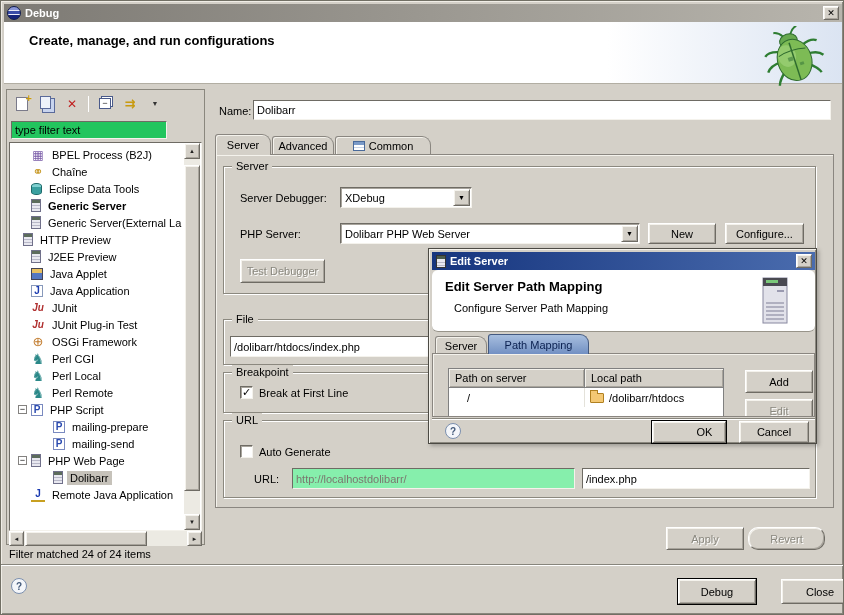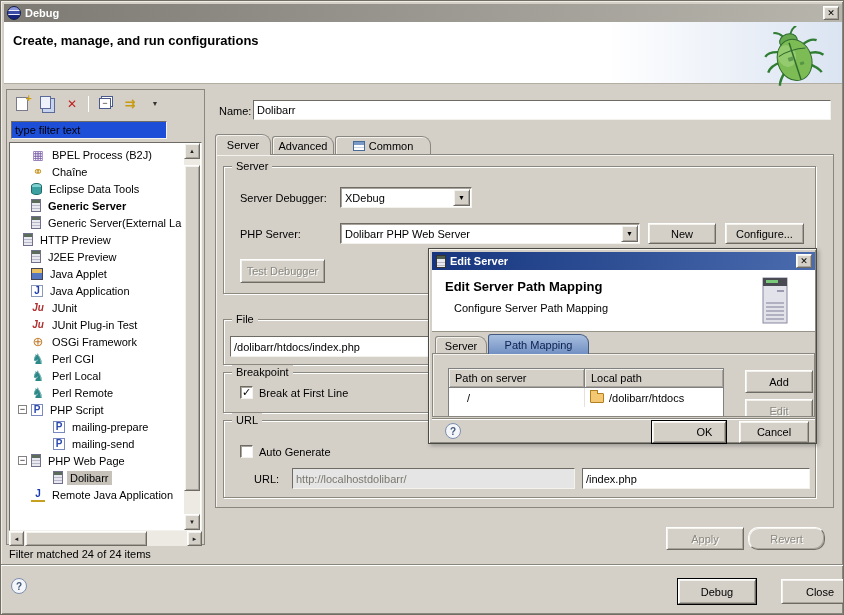--- a/index.html
+++ b/index.html
@@ -15,35 +15,35 @@
   .glabel{position:absolute;top:-8px;left:8px;background:#d4d0c8;padding:0 4px;line-height:14px;}
   input{font-size:11px;padding:2px 3px;outline:none;}
   
   #titlebar{position:absolute;left:3px;top:3px;width:838px;height:18px;background:linear-gradient(90deg,#7d7a74,#b8b5ad);display:flex;align-items:center;padding:0 3px;}
   #eclipse-icon{width:14px;height:14px;border-radius:50%;flex:none;margin-right:4px;
     background:linear-gradient(180deg,#8a96d8 0 3px,#e8eaf4 3px 4px,#3a4ca8 4px 7px,#f0f0f8 7px 8px,#16247a 8px 14px);border:1px solid #101c4e;}
   #win-title{color:#fff;font-weight:bold;}
   #win-close{position:absolute;right:3px;top:2px;width:16px;height:14px;font-size:9px;font-weight:bold;}
   
   #banner{position:absolute;left:3px;top:21px;width:838px;height:62px;background:linear-gradient(90deg,#ffffff 0%,#ffffff 72%,#dbe4f2 100%);border-bottom:1px solid #b2aea3;}
-  #banner-title{position:absolute;left:9px;top:11px;font-size:13px;font-weight:bold;}
+  #banner-title{position:absolute;left:25px;top:11px;font-size:13px;font-weight:bold;}
   #bug{position:absolute;right:14px;top:4px;}
   
   #left-panel{position:absolute;left:5px;top:88px;width:199px;height:456px;border:1px solid #8a877e;background:#d4d0c8;}
   #lp-toolbar{position:absolute;left:0;top:0;width:197px;height:27px;display:flex;align-items:center;padding-left:6px;gap:7px;}
   .tool{width:18px;height:18px;display:flex;align-items:center;justify-content:center;position:relative;}
   .tb-page{width:12px;height:14px;background:#fff;border:1px solid #7a7a8a;position:relative;}
   .tb-plus{position:absolute;right:-1px;top:-3px;color:#c89a10;font-weight:bold;font-size:11px;text-shadow:0 0 1px #fff;}
   .tb-copy{width:11px;height:13px;background:#eef2fa;border:1px solid #5a6a9a;box-shadow:3px 3px 0 #c8d4ee,3px 3px 0 1px #5a6a9a;margin:-3px 0 0 -3px;}
   .tb-del{color:#c02020;font-weight:bold;font-size:12px;}
   .tb-sep{width:1px;height:16px;background:#908d84;border-right:1px solid #fff;}
   .tb-col{width:12px;height:11px;background:#fff;border:1px solid #4a5a8a;font-size:9px;line-height:9px;text-align:center;color:#222;box-shadow:2px -2px 0 -1px #fff,2px -2px 0 #4a5a8a;}
   .tb-filter{color:#c89a10;font-weight:bold;font-size:13px;}
   .tb-arrow{color:#333;font-size:7px;}
-  #filter-input{position:absolute;left:4px;top:31px;width:156px;height:18px;border:1px solid;border-color:#6e6b64 #f4f2ec #f4f2ec #6e6b64;background:#1d4ed8;}
+  #filter-input{position:absolute;left:4px;top:31px;width:156px;height:18px;border:1px solid;border-color:#6e6b64 #f4f2ec #f4f2ec #6e6b64;background:#22c55e;}
   #tree{position:absolute;left:2px;top:52px;width:193px;height:389px;background:#fff;border:1px solid;border-color:#6e6b64 #f4f2ec #f4f2ec #6e6b64;overflow:hidden;padding-top:3px;}
   .tree-item{height:17px;display:flex;align-items:center;white-space:nowrap;}
   .expander{width:9px;height:9px;border:1px solid #848280;background:#fff;font-size:9px;line-height:7px;text-align:center;margin-right:4px;flex:none;}
   .expander-space{width:13px;flex:none;}
   .tlabel{padding:1px 3px;}
   .tlabel.sel{background:#c6c2ba;}
   .ticon{width:14px;height:14px;display:flex;align-items:center;justify-content:center;margin-right:4px;font-size:11px;flex:none;}
   .ticon-bpel{color:#7a5ca8;font-size:12px;}
   .ticon-chain{color:#c89a28;font-size:13px;}
   .ticon-sphere{background:radial-gradient(circle at 35% 30%,#8aa0e0,#203a9a);border-radius:50%;width:12px;height:12px;border:1px solid #15246b;}
@@ -88,37 +88,37 @@
   #btn-testdebugger{position:absolute;left:16px;top:92px;width:85px;height:24px;}
   #grp-file{left:222px;top:318px;width:593px;height:46px;}
   #file-input{position:absolute;left:6px;top:16px;width:580px;height:21px;border:1px solid;border-color:#6e6b64 #f4f2ec #f4f2ec #6e6b64;background:#fff;}
   #grp-bp{left:222px;top:371px;width:593px;height:41px;}
   .checkbox{width:13px;height:13px;background:#fff;border:1px solid;border-color:#6e6b64 #f4f2ec #f4f2ec #6e6b64;box-shadow:inset 1px 1px 0 #a8a49c;display:flex;align-items:center;justify-content:center;font-size:11px;font-weight:bold;}
   .cbrow{position:absolute;display:flex;align-items:center;gap:6px;}
   #bp-row{left:16px;top:13px;}
   #grp-url{left:222px;top:419px;width:593px;height:78px;}
   #ag-row{left:16px;top:24px;}
   #lbl-url{position:absolute;left:30px;top:52px;}
-  #url-disabled{position:absolute;left:68px;top:47px;width:283px;height:21px;border:1px solid;border-color:#6e6b64 #f4f2ec #f4f2ec #6e6b64;background:#e5e5e5;color:#7a786f;}
+  #url-disabled{position:absolute;left:68px;top:47px;width:283px;height:21px;border:1px solid;border-color:#6e6b64 #f4f2ec #f4f2ec #6e6b64;background:#86efac;color:#7a786f;}
   #url-path{position:absolute;left:358px;top:47px;width:228px;height:21px;border:1px solid;border-color:#6e6b64 #f4f2ec #f4f2ec #6e6b64;background:#fff;}
   #btn-apply{position:absolute;left:665px;top:526px;width:78px;height:23px;}
   #btn-revert{position:absolute;left:747px;top:526px;width:77px;height:23px;border-radius:10px;}
   
   #btn-separator{position:absolute;left:0;top:563px;width:844px;height:2px;border-top:1px solid #87857c;border-bottom:1px solid #fff;}
   .help-circle{width:16px;height:16px;border-radius:50%;border:1px solid #7b8fae;color:#445a7a;display:flex;align-items:center;justify-content:center;font-size:10px;font-weight:bold;background:#f4f6fa;}
   #footer-help{position:absolute;left:10px;top:577px;}
   #btn-debug{position:absolute;left:677px;top:578px;width:78px;height:25px;}
   #btn-close{position:absolute;left:780px;top:578px;width:78px;height:25px;}
   
   #dialog{position:absolute;left:427px;top:247px;width:389px;height:196px;background:#d4d0c8;border:1px solid #4c4a44;box-shadow:inset 1px 1px 0 #f4f2ec, inset -1px -1px 0 #8a877e, 2px 2px 4px rgba(0,0,0,.25);z-index:10;}
   #dlg-titlebar{position:absolute;left:3px;top:3px;width:383px;height:18px;background:linear-gradient(90deg,#16357e,#4a6cae);display:flex;align-items:center;padding:0 4px;gap:4px;}
   #dlg-title{color:#fff;font-weight:bold;}
   .mini-server{width:10px;height:13px;border:1px solid #333;background:linear-gradient(180deg,#4c5c4c 0 3px,#e8e8f0 3px 6px,#b8b8c8 6px 7px,#e8e8f0 7px 9px,#b8b8c8 9px 10px,#e8e8f0 10px);flex:none;}
   #dlg-close{position:absolute;right:3px;top:2px;width:16px;height:14px;font-size:9px;font-weight:bold;}
-  #dlg-header{position:absolute;left:3px;top:21px;width:383px;height:62px;background:#fff;border-bottom:1px solid #98948a;}
+  #dlg-header{position:absolute;left:3px;top:21px;width:383px;height:62px;background:#fff;border-bottom:1px solid #98948a;border-radius:6px;}
   #dlg-heading{position:absolute;left:13px;top:9px;font-size:13px;font-weight:bold;}
   #dlg-subheading{position:absolute;left:22px;top:32px;}
   #dlg-tower{position:absolute;right:22px;top:6px;}
   .dtab{position:absolute;display:flex;align-items:center;justify-content:center;border:1px solid #8a8680;border-bottom:none;border-radius:3px 9px 0 0;}
   #dtab-server{left:6px;top:87px;width:52px;height:18px;background:#d4d0c8;box-shadow:inset 1px 1px 0 #f4f2ec;}
   #dtab-pathmapping{left:59px;top:85px;width:101px;height:20px;background:linear-gradient(180deg,#a7bede,#7290c3);color:#0a2050;border-color:#44597f;z-index:2;}
   #dlg-body{position:absolute;left:3px;top:104px;width:383px;height:64px;border:1px solid #8a8680;box-shadow:inset 1px 1px 0 #f4f2ec;overflow:hidden;}
   #mapping-table{position:absolute;left:15px;top:14px;width:276px;border:1px solid #808080;background:#fff;}
   #mapping-table-header{display:flex;}
   .th{height:19px;background:#d4d0c8;border-right:1px solid #808080;border-bottom:1px solid #808080;box-shadow:inset 1px 1px 0 #f4f2ec, inset -1px -1px 0 #a8a49c;display:flex;align-items:center;padding-left:6px;}

